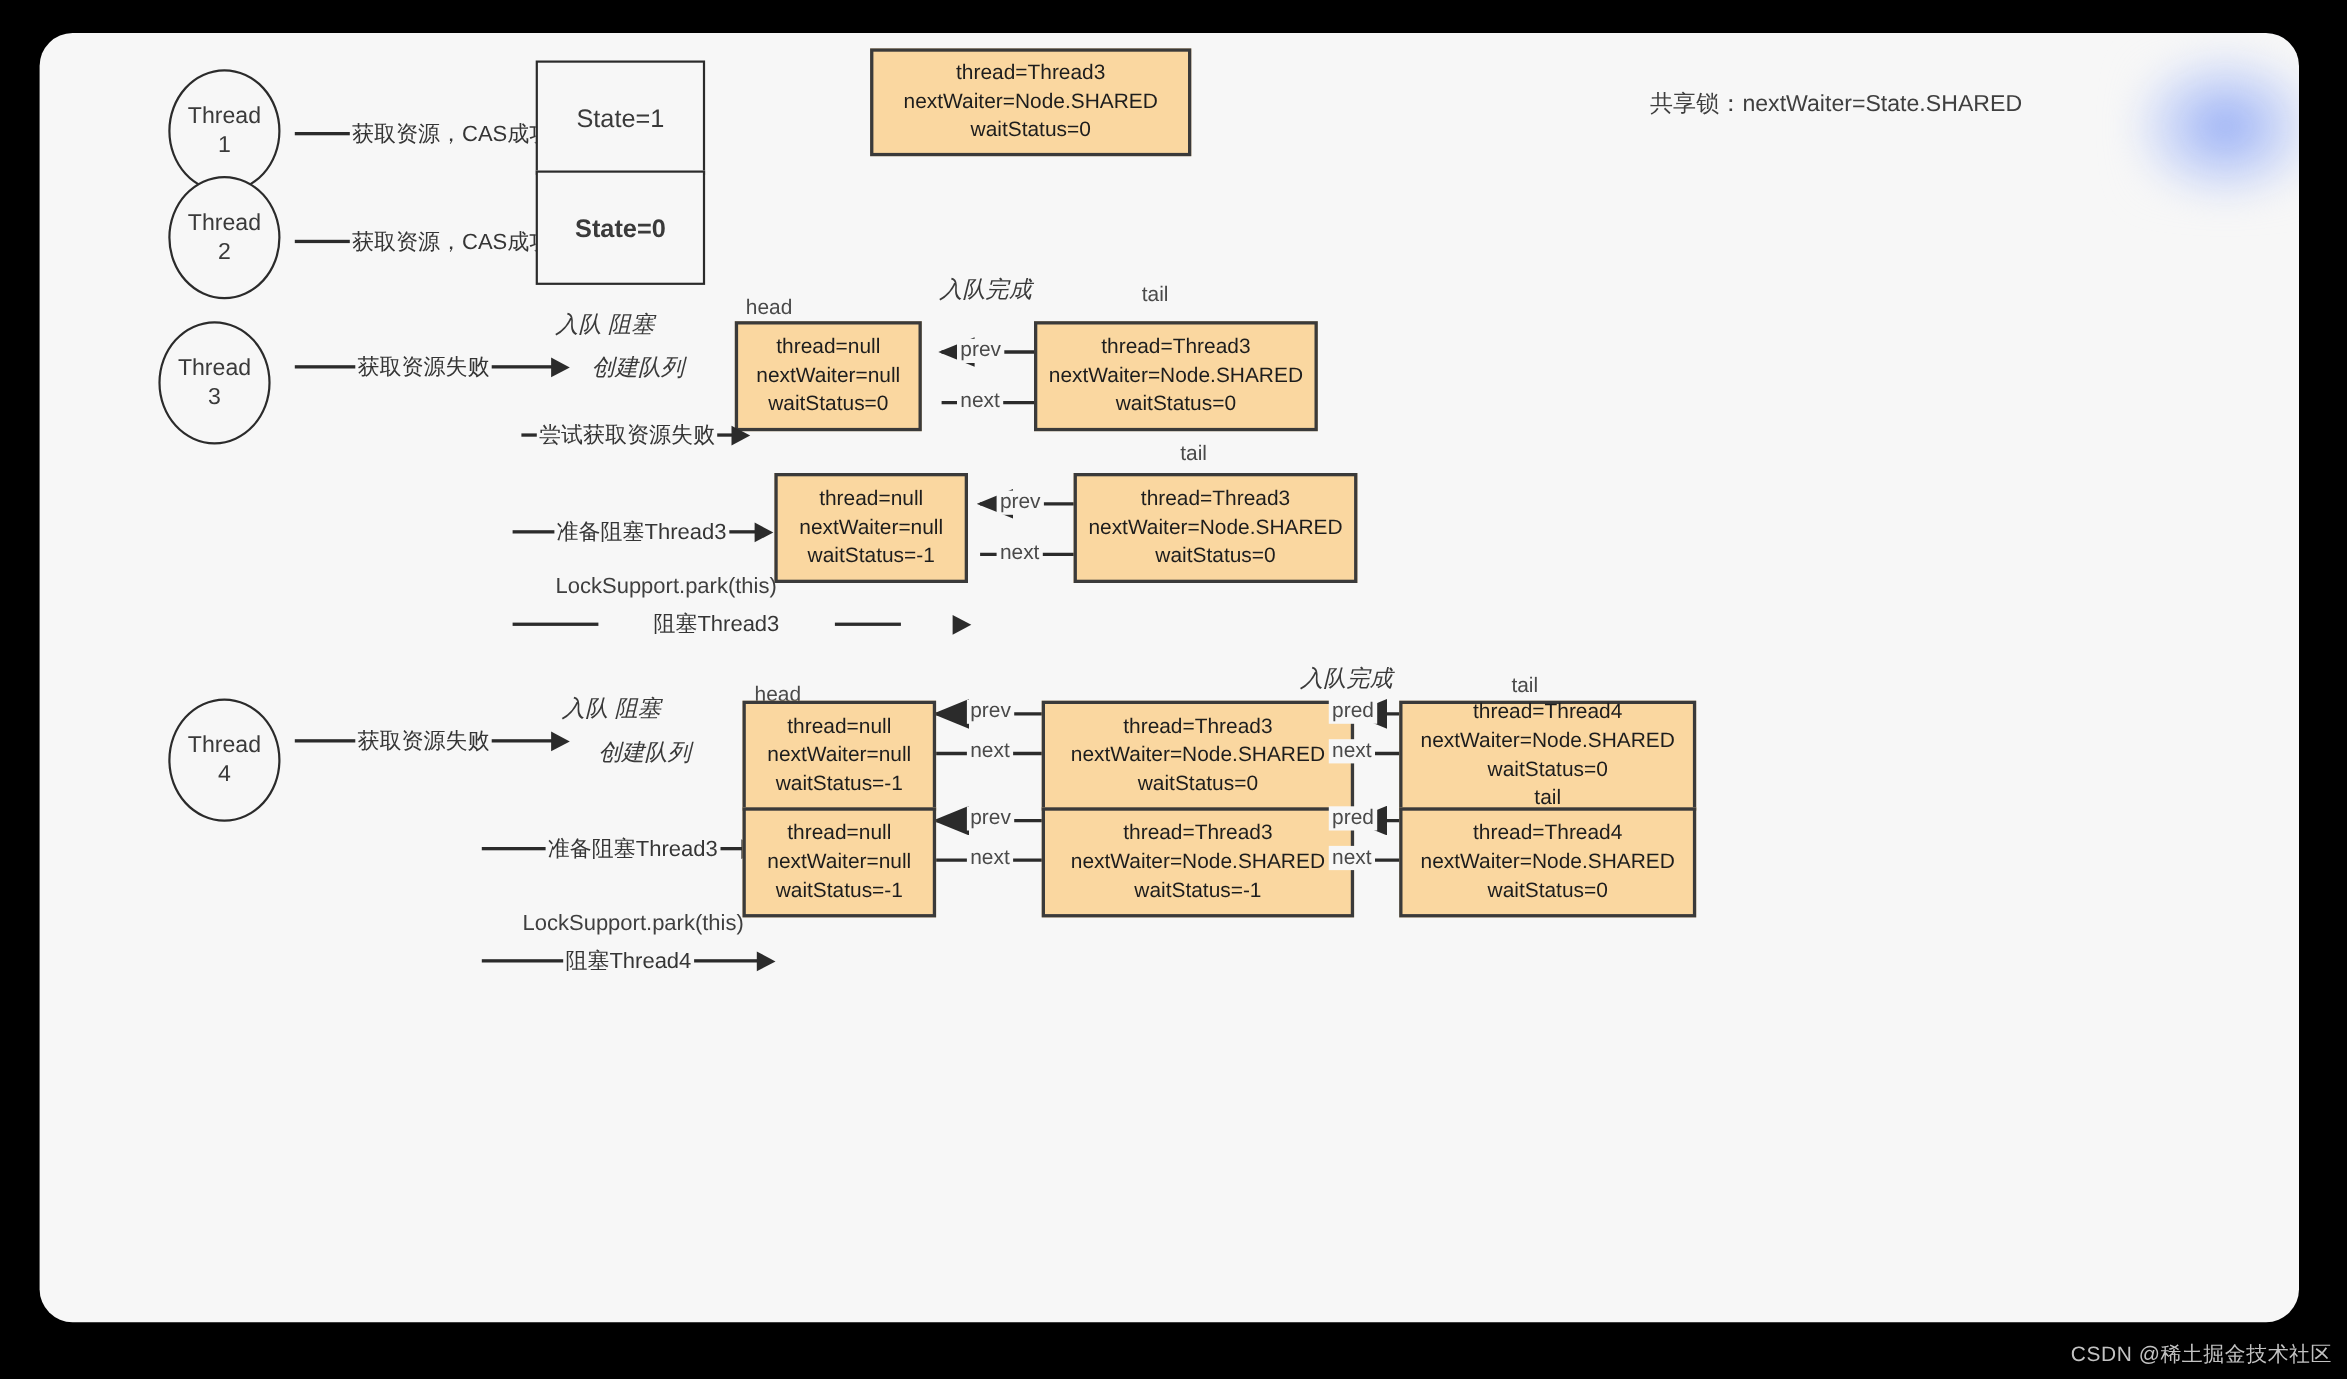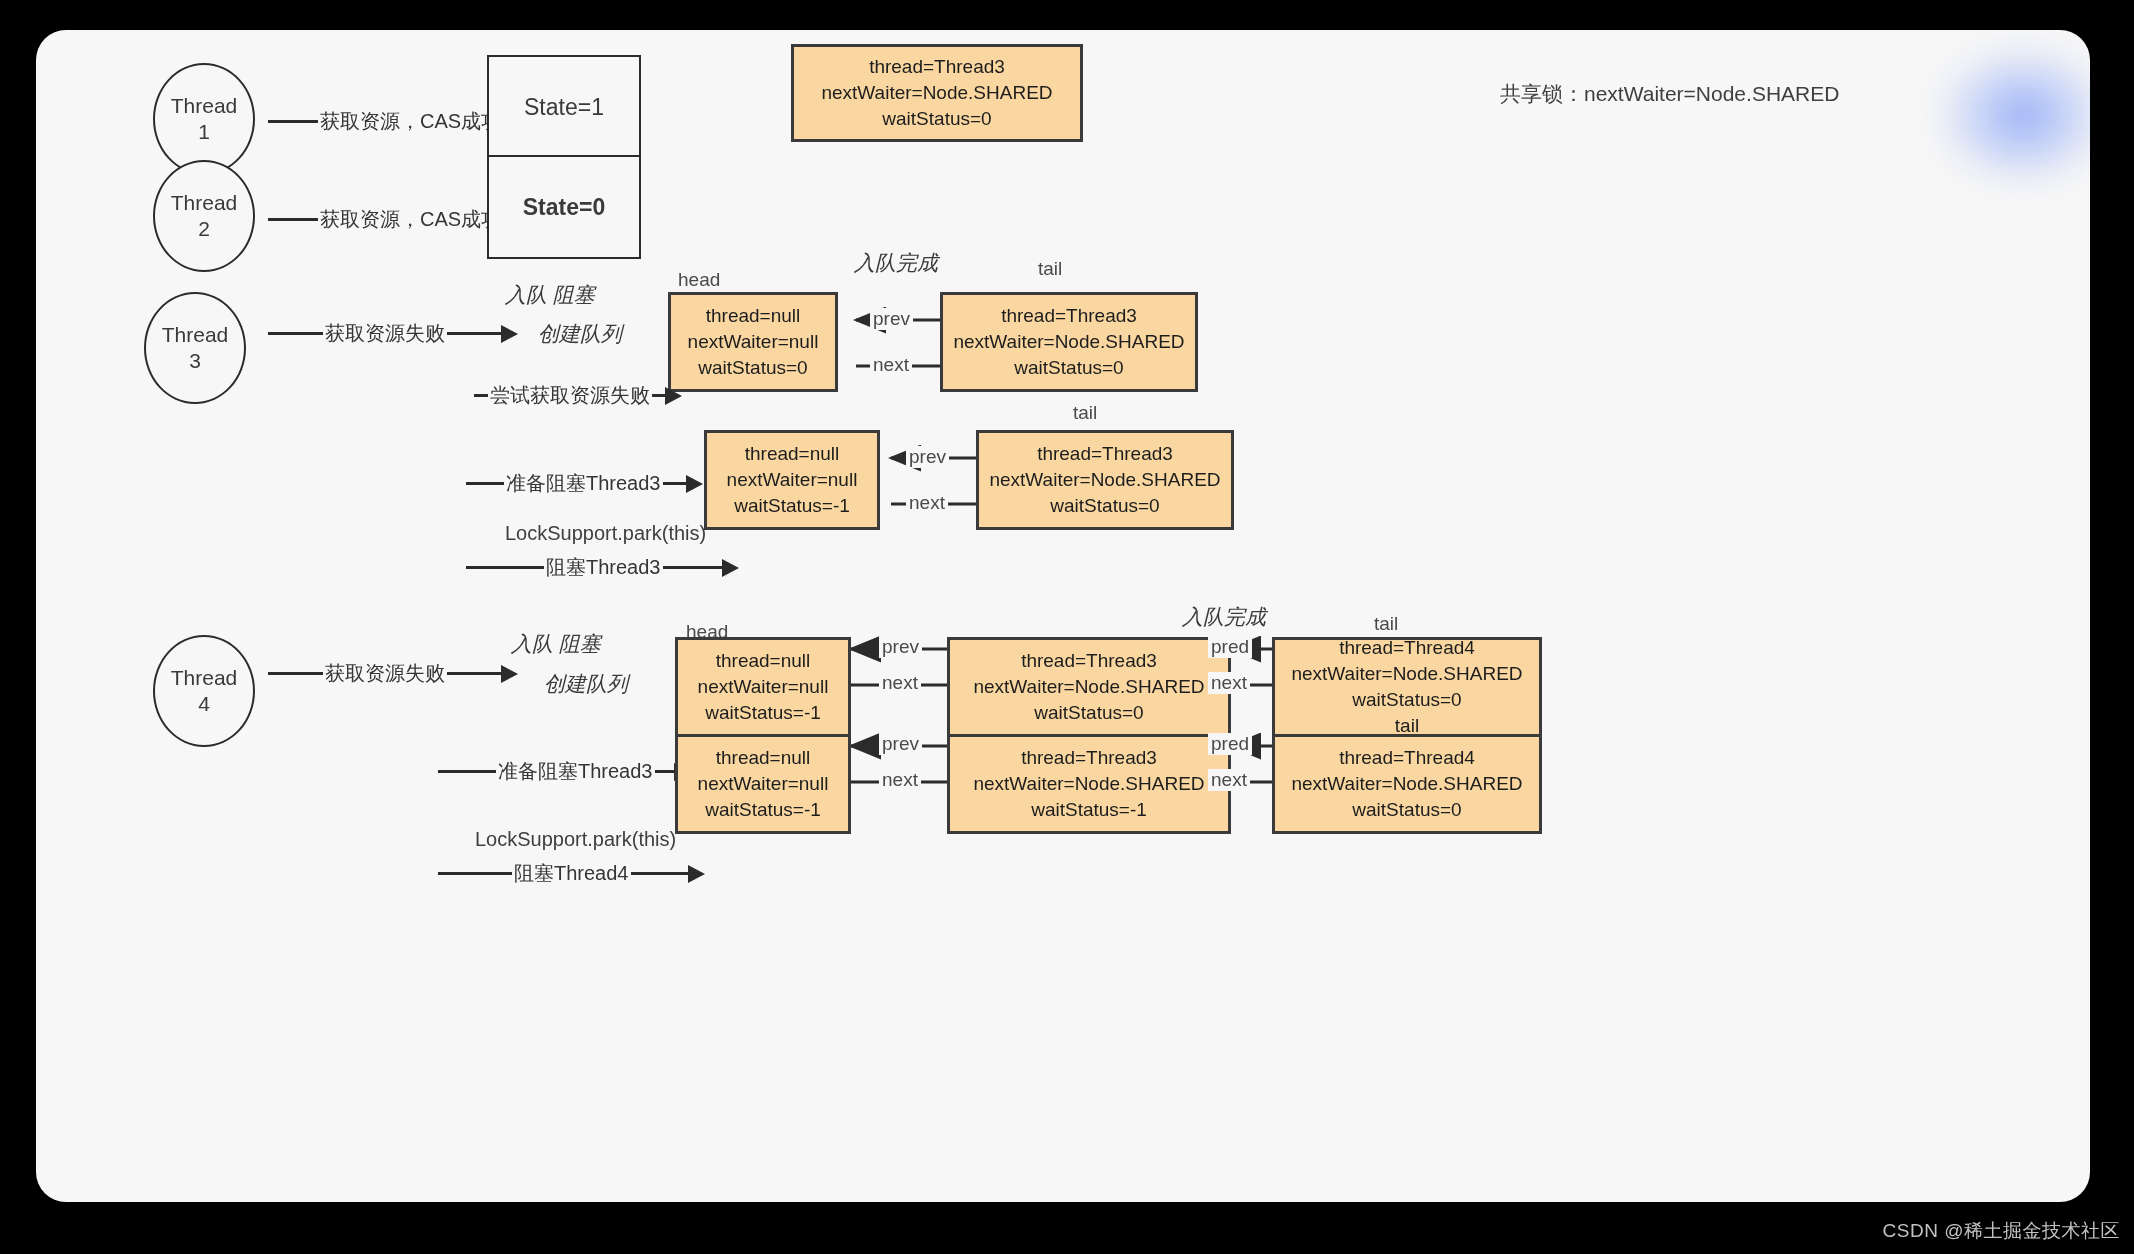--- a/index.html
+++ b/index.html
@@ -211,21 +211,21 @@
       <div class="state-box" style="left:451px; top:125px;font-weight:bold;">
         <span>State=0</span>
       </div>
 
       <div class="node-box" style="left:755px; top:14px; width:292px; height:98px;">
         <span class="ln">thread=Thread3</span>
         <span class="ln">nextWaiter=Node.SHARED</span>
         <span class="ln">waitStatus=0</span>
       </div>
 
-      <div class="label" style="left:1464px; top:50px;">共享锁：nextWaiter=Node.SHARED</div>
+      <div class="label" style="left:1464px; top:50px;">共享锁：nextWaiter=State.SHARED</div>
 
       <div class="thread-circle" style="left:108px; top:262px;">
         <span>Thread</span>
         <span>3</span>
       </div>
 
       <div class="flow-arrow" style="left:232px; top:290px;">
         <span class="seg" style="width:55px"></span>
         <span class="cap">获取资源失败</span>
         <span class="seg" style="width:55px"></span>
@@ -276,21 +276,21 @@
       <div class="node-box" style="left:940px; top:400px; width:258px; height:100px;">
         <span class="ln">thread=Thread3</span>
         <span class="ln">nextWaiter=Node.SHARED</span>
         <span class="ln">waitStatus=0</span>
       </div>
       <div class="label tiny" style="left:870px; top:416px; background:#f7f7f7; padding:0 3px;">prev</div>
       <div class="label tiny" style="left:870px; top:462px; background:#f7f7f7; padding:0 3px;">next</div>
 
       <div class="label small" style="left:469px; top:492px;">LockSupport.park(this)</div>
 
-      <div class="flow-arrow" style="left:430px; top:524px;">
+      <div class="flow-arrow" style="left:430px; top:524px;gap:48px;">
         <span class="seg" style="width:78px"></span>
         <span class="cap">阻塞Thread3</span>
         <span class="seg" style="width:60px"></span>
         <span class="head"></span>
       </div>
 
       <div class="thread-circle" style="left:117px; top:605px;">
         <span>Thread</span>
         <span>4</span>
       </div>

